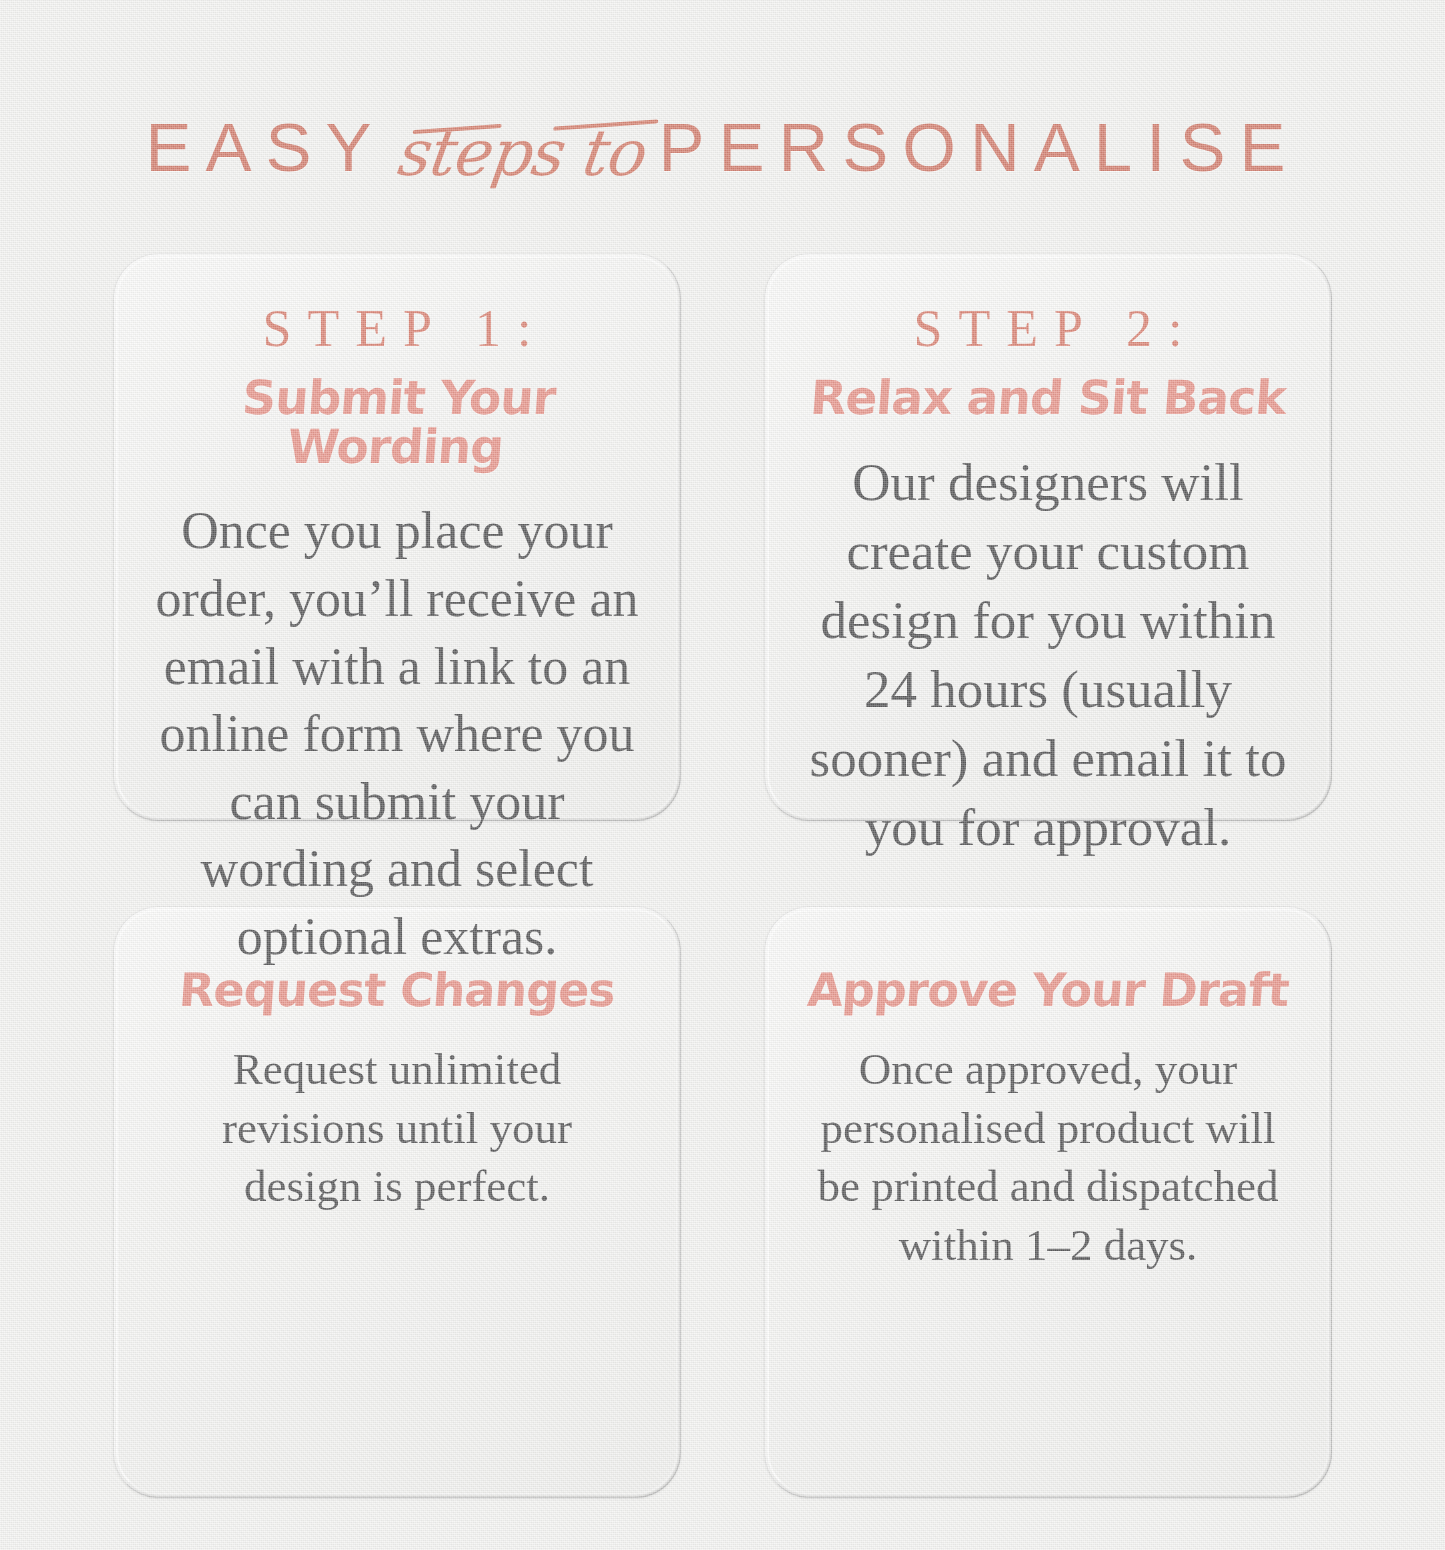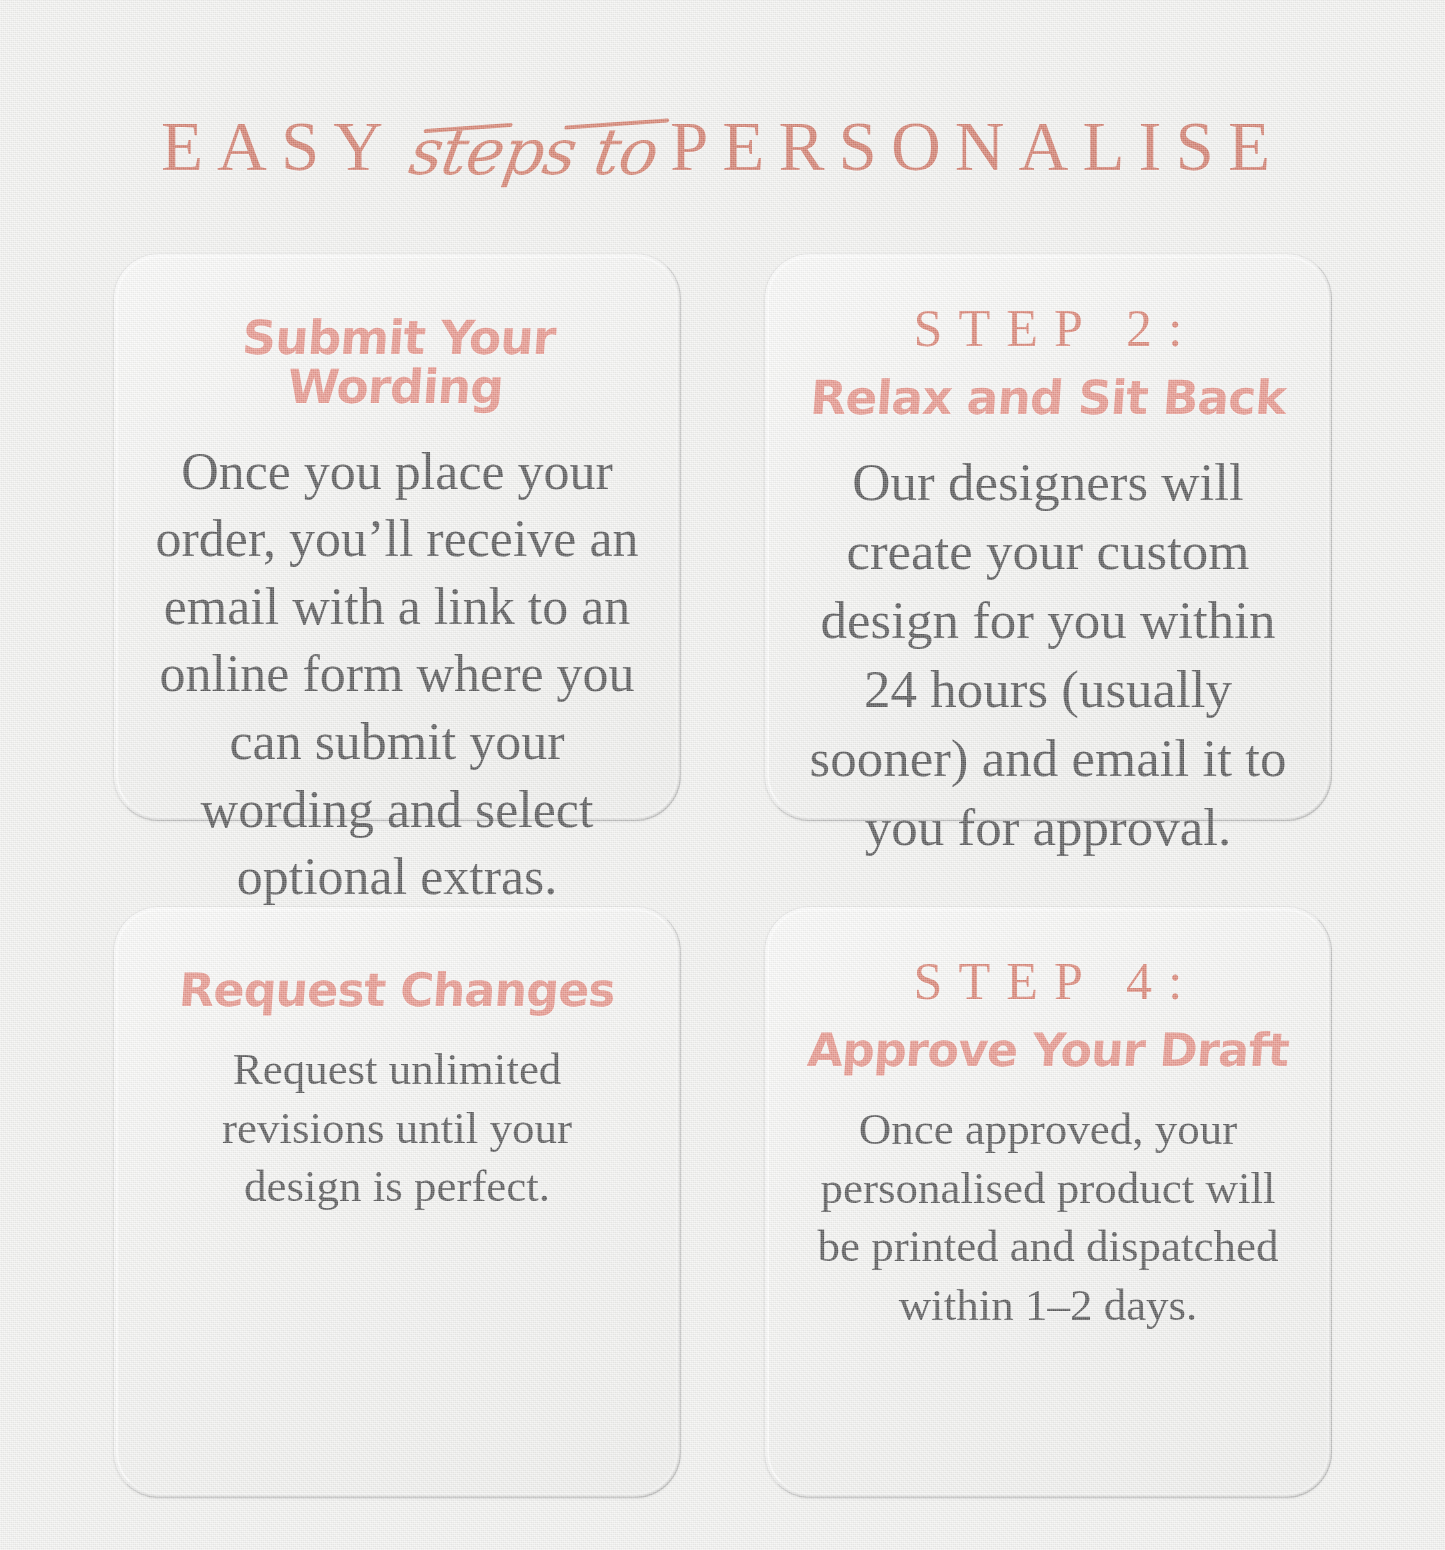--- a/index.html
+++ b/index.html
@@ -40,21 +40,21 @@
   .heading {
     position: absolute;
     top: 113px;
     left: 0;
     width: 1445px;
     text-align: center;
     white-space: nowrap;
     line-height: 1;
   }
   .heading .serif-word {
-    font-family: Liberation Serif, serif;
+    font-family: Liberation Sans, sans-serif;
     font-size: 69px;
     font-weight: 400;
     letter-spacing: 14px;
     color: #cc6a58;
     vertical-align: baseline;
     text-shadow: 0 1px 0 rgba(255,255,255,.55);
   }
   .heading .script-word {
     font-family: "DejaVu Serif", serif;
     font-style: italic;
@@ -183,20 +183,21 @@
 <div class="page">
 
   <div class="heading">
     <span class="serif-word">EASY</span><span class="script-word">steps to</span><span class="serif-word">PERSONALISE</span>
   </div>
 
   <div class="grid">
 
     <div class="card" data-step="1">
       <div class="card-inner">
+        <div class="step-label">STEP 1:</div>
         <div class="step-title">Submit Your Wording</div>
         <p class="step-body">Once you place your order, you’ll receive an email with a link to an online form where you can submit your wording and select optional extras.</p>
       </div>
     </div>
 
     <div class="card" data-step="2">
       <div class="card-inner">
         <div class="step-label">STEP 2:</div>
         <div class="step-title">Relax and Sit Back</div>
         <p class="step-body">Our designers will create your custom design for you within 24 hours (usually sooner) and email it to you for approval.</p>
@@ -205,21 +206,20 @@
 
     <div class="card" data-step="3">
       <div class="card-inner">
         <div class="step-title">Request Changes</div>
         <p class="step-body">Request unlimited revisions until your design is perfect.</p>
       </div>
     </div>
 
     <div class="card" data-step="4">
       <div class="card-inner">
-        <div class="step-label">STEP 4:</div>
         <div class="step-title">Approve Your Draft</div>
         <p class="step-body">Once approved, your personalised product will be printed and dispatched within 1–2 days.</p>
       </div>
     </div>
 
   </div>
 </div>
 
 <div class="paper-texture"></div>
 

